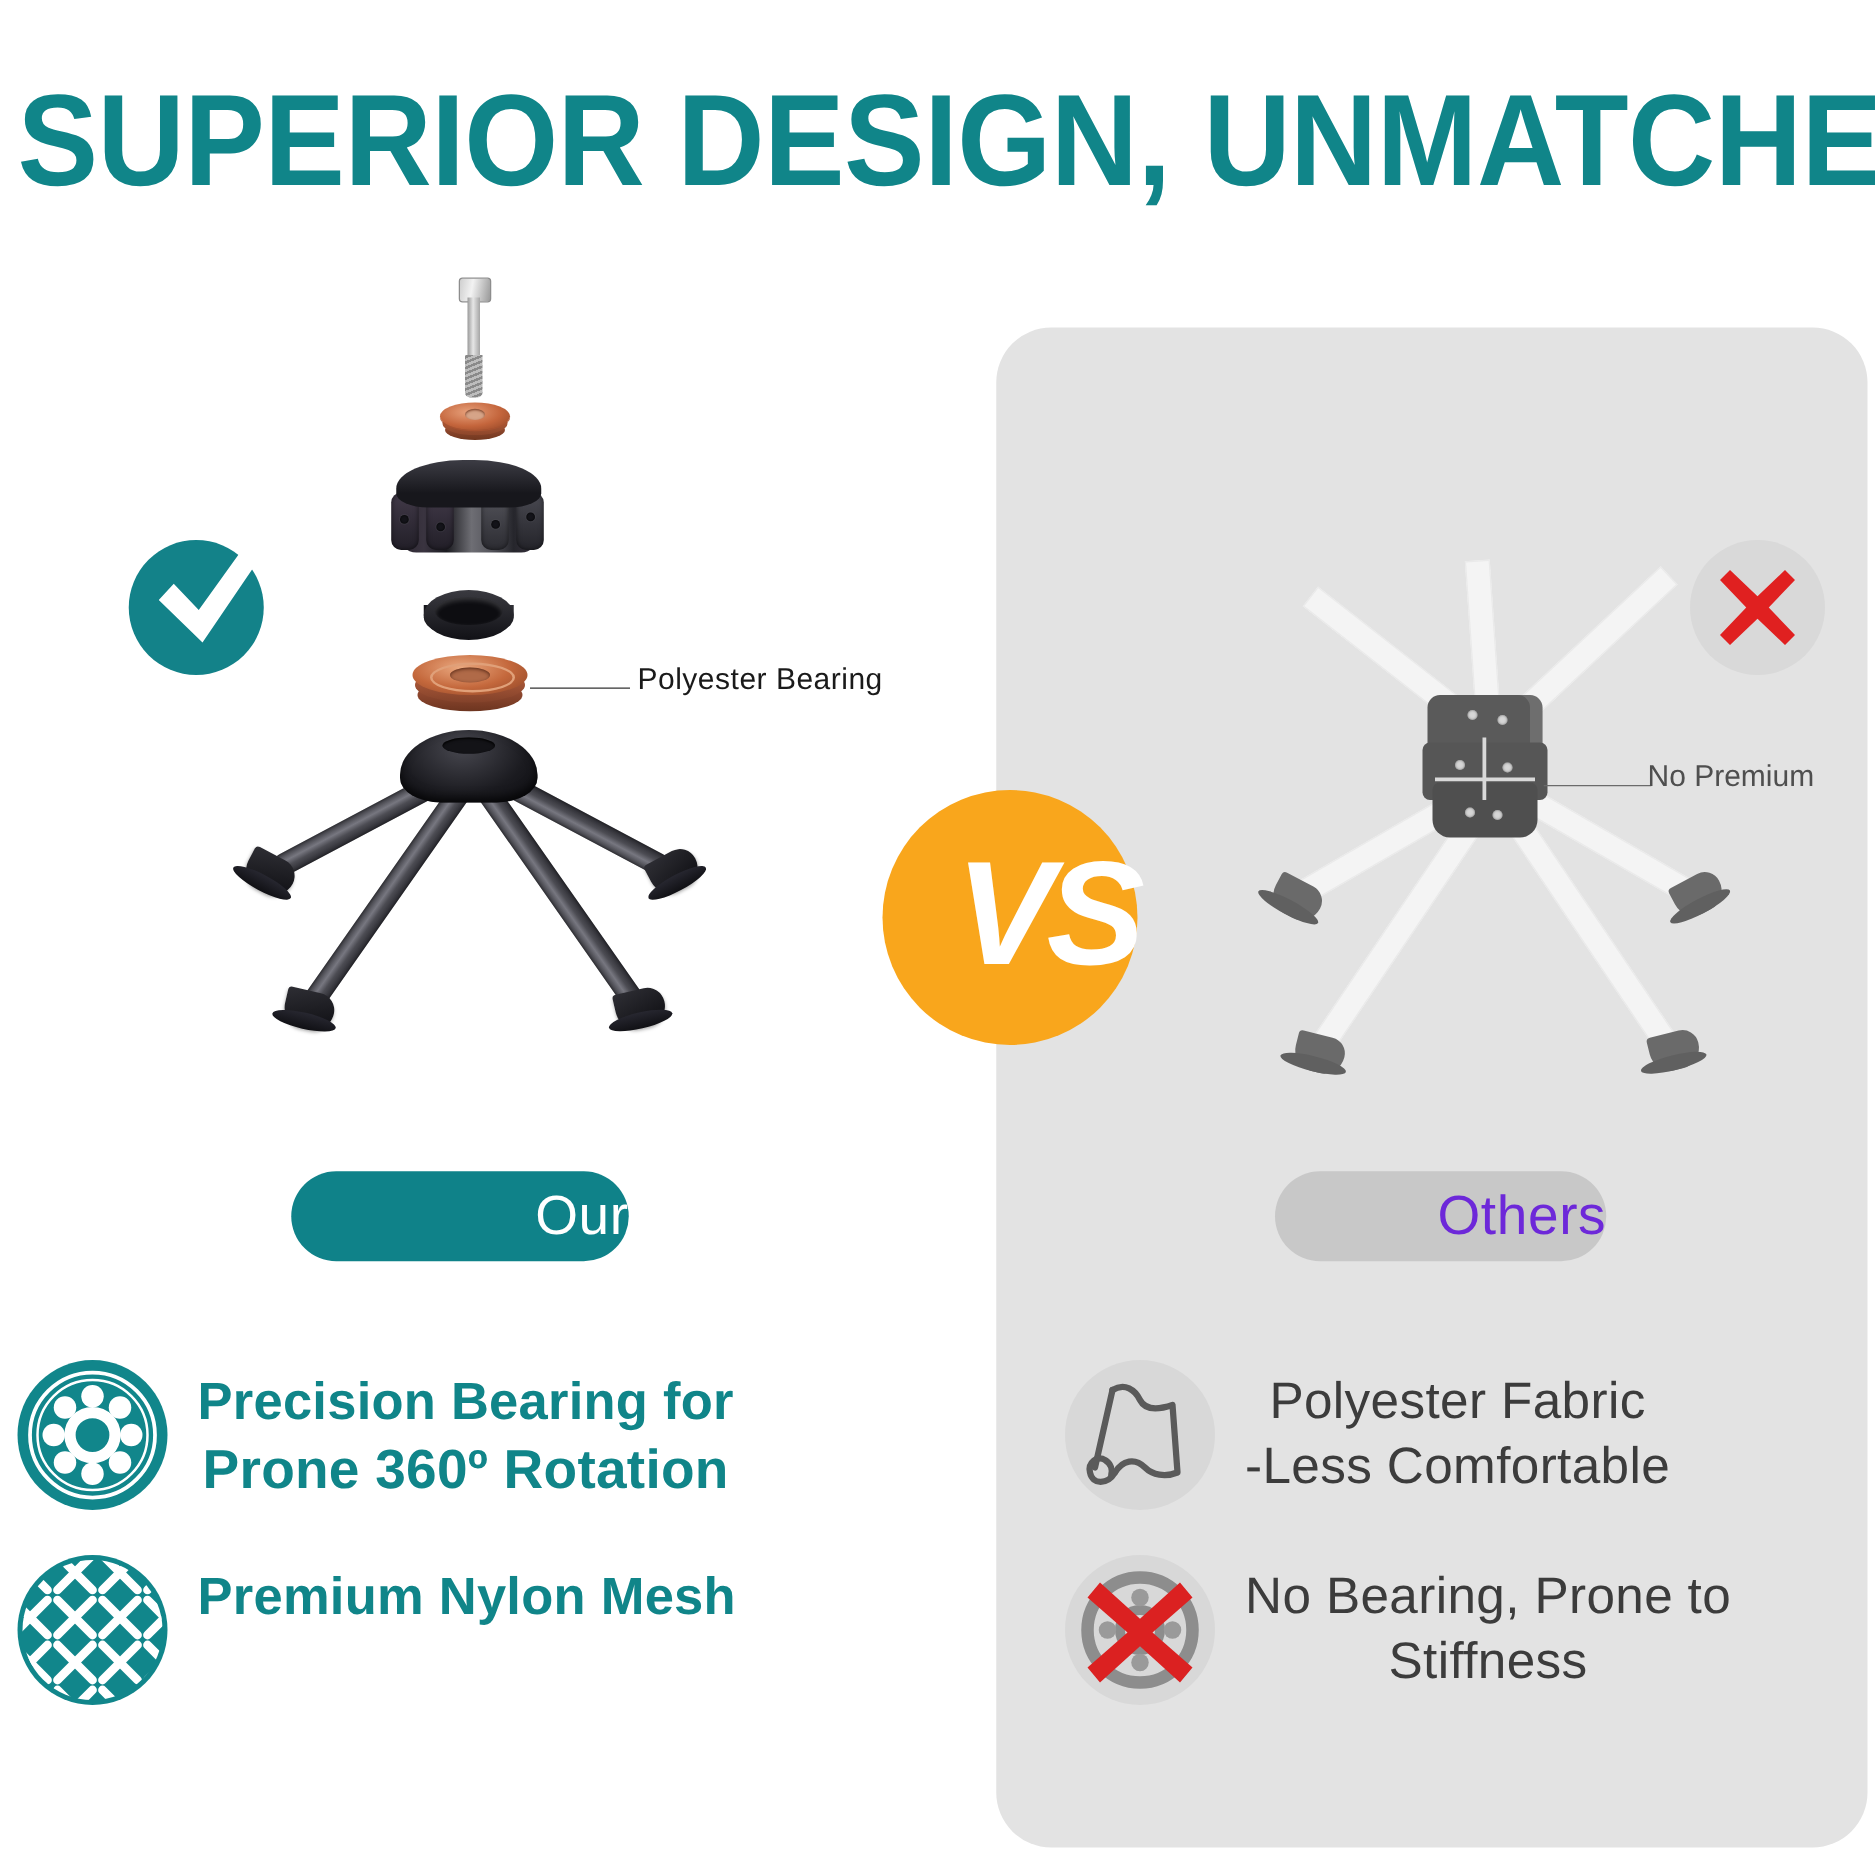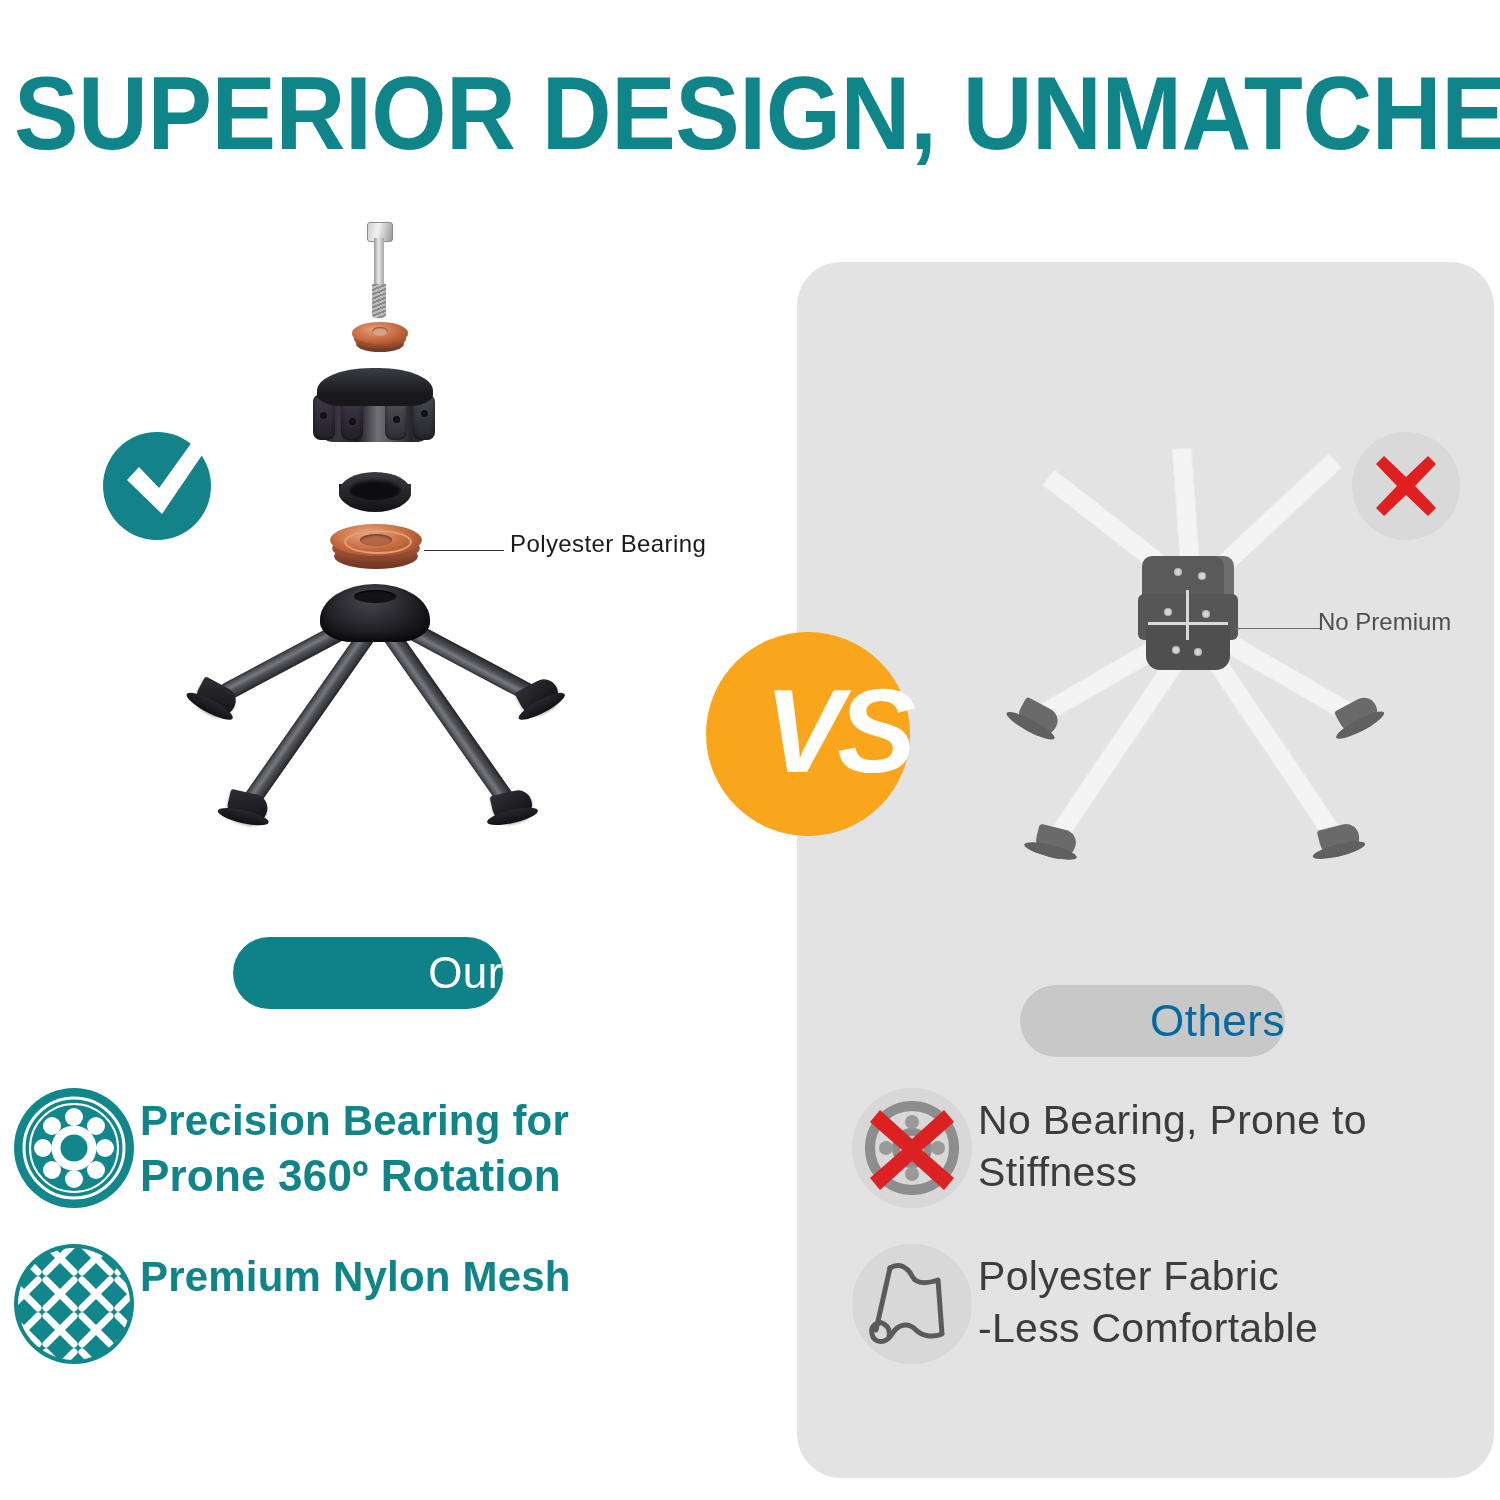--- a/index.html
+++ b/index.html
@@ -182,21 +182,21 @@
     position:absolute;left:16px;top:-10px;width:96px;height:104px;
   }
 
   
   .pill{
     position:absolute;height:72px;border-radius:36px;
     display:flex;align-items:center;justify-content:flex-end;
     font-size:44px;font-weight:400;letter-spacing:0.5px;
   }
   .pill-our{left:233px;top:937px;width:270px;background:#0f8289;color:#ffffff;}
-  .pill-others{left:1020px;top:937px;width:265px;background:#c8c8c8;color:#0369a1;margin-top:48px;}
+  .pill-others{left:1020px;top:937px;width:265px;background:#c8c8c8;color:#6d28d9;}
 
   
   .others-stack{position:absolute;left:900px;top:420px;width:560px;height:500px;}
   .o-leg{position:absolute;transform-origin:top center;}
   .o-leg .tube{width:20px;background:#f4f4f4;box-shadow:0 0 0 1px #eaeaea inset;}
   .o-leg .foot{
     position:absolute;left:-8px;width:40px;height:30px;
     background:#6a6a6a;border-radius:4px 16px 50% 50%/4px 16px 70% 70%;
   }
   .o-leg .foot:after{
@@ -245,21 +245,21 @@
     letter-spacing:-6px;line-height:1;
     font-family:"Liberation Sans","DejaVu Sans",sans-serif;
     transform:translateY(-3px);
   }
 
   
   .features-left{position:absolute;left:8px;top:1082px;width:760px;}
   .features-right{position:absolute;left:846px;top:1082px;width:640px;}
   .frow{display:flex;align-items:flex-start;margin-bottom:24px;}
   .fr-icon{flex:0 0 auto;width:132px;height:132px;position:relative;}
-  .fr-text{padding-top:12px;}
+  .fr-text{margin-left:18px;padding-top:12px;text-align:center;}
   .fr-l1,.fr-l2{line-height:1.28;white-space:nowrap;}
 
   .teal .fr-l1{color:#108589;font-size:42px;font-weight:bold;
     font-family:"Liberation Sans Narrow","Liberation Sans",sans-serif;letter-spacing:0.2px;}
   .teal .fr-l2{color:#108589;font-size:44px;font-weight:bold;
     font-family:"Liberation Sans Narrow","Liberation Sans",sans-serif;letter-spacing:0.2px;}
   .grayrow .fr-l1,.grayrow .fr-l2{color:#3c3c3c;font-size:41px;font-weight:400;letter-spacing:0.3px;}
 
   .icon-circle{position:absolute;inset:6px;border-radius:50%;}
   .ic-teal{background:#11868b;}
@@ -486,48 +486,48 @@
       </div>
     </div>
   </div>
 
   <div class="features-right">
 
     <div class="frow grayrow">
       <div class="fr-icon">
         <div class="icon-circle ic-gray"></div>
         <svg width="132" height="132" viewBox="0 0 132 132" style="position:absolute;left:0;top:0;">
+          <g fill="none" stroke="#5a5a5a" stroke-width="5" stroke-linejoin="round" stroke-linecap="round">
+            <path d="M44 30 C54 24 62 30 66 38 C70 46 80 46 92 42 L96 96 C86 100 76 98 70 92 C62 84 52 86 46 96"></path>
+            <path d="M44 30 L30 92"></path>
+            <path d="M46 96 C40 106 28 106 26 96 C24 88 32 82 38 86 C43 89 44 94 43 98"></path>
+          </g>
+        </svg>
+      </div>
+      <div class="fr-text">
+        <div class="fr-l1">Polyester Fabric</div>
+        <div class="fr-l2">-Less Comfortable</div>
+      </div>
+    </div>
+
+    <div class="frow grayrow">
+      <div class="fr-icon">
+        <div class="icon-circle ic-gray"></div>
+        <svg width="132" height="132" viewBox="0 0 132 132" style="position:absolute;left:0;top:0;">
           <circle cx="66" cy="66" r="42" fill="none" stroke="#8d8d8d" stroke-width="10"></circle>
           <circle cx="66" cy="66" r="16" fill="none" stroke="#8d8d8d" stroke-width="8"></circle>
           <g fill="#9a9a9a">
             <circle cx="66" cy="40" r="7"></circle>
               <circle cx="92" cy="66" r="7"></circle>
             <circle cx="66" cy="92" r="7"></circle>
               <circle cx="40" cy="66" r="7"></circle>
           </g>
           <path d="M34 28 L66 57 L98 28 L108 40 L76 68 L108 96 L98 108 L66 79 L34 108 L24 96 L56 68 L24 40 Z" fill="#DB2121"></path>
         </svg>
       </div>
       <div class="fr-text">
         <div class="fr-l1">No Bearing, Prone to</div>
         <div class="fr-l2">Stiffness</div>
       </div>
     </div>
-
-    <div class="frow grayrow">
-      <div class="fr-icon">
-        <div class="icon-circle ic-gray"></div>
-        <svg width="132" height="132" viewBox="0 0 132 132" style="position:absolute;left:0;top:0;">
-          <g fill="none" stroke="#5a5a5a" stroke-width="5" stroke-linejoin="round" stroke-linecap="round">
-            <path d="M44 30 C54 24 62 30 66 38 C70 46 80 46 92 42 L96 96 C86 100 76 98 70 92 C62 84 52 86 46 96"></path>
-            <path d="M44 30 L30 92"></path>
-            <path d="M46 96 C40 106 28 106 26 96 C24 88 32 82 38 86 C43 89 44 94 43 98"></path>
-          </g>
-        </svg>
-      </div>
-      <div class="fr-text">
-        <div class="fr-l1">Polyester Fabric</div>
-        <div class="fr-l2">-Less Comfortable</div>
-      </div>
-    </div>
   </div>
 
 </div>
 
 </body></html>

